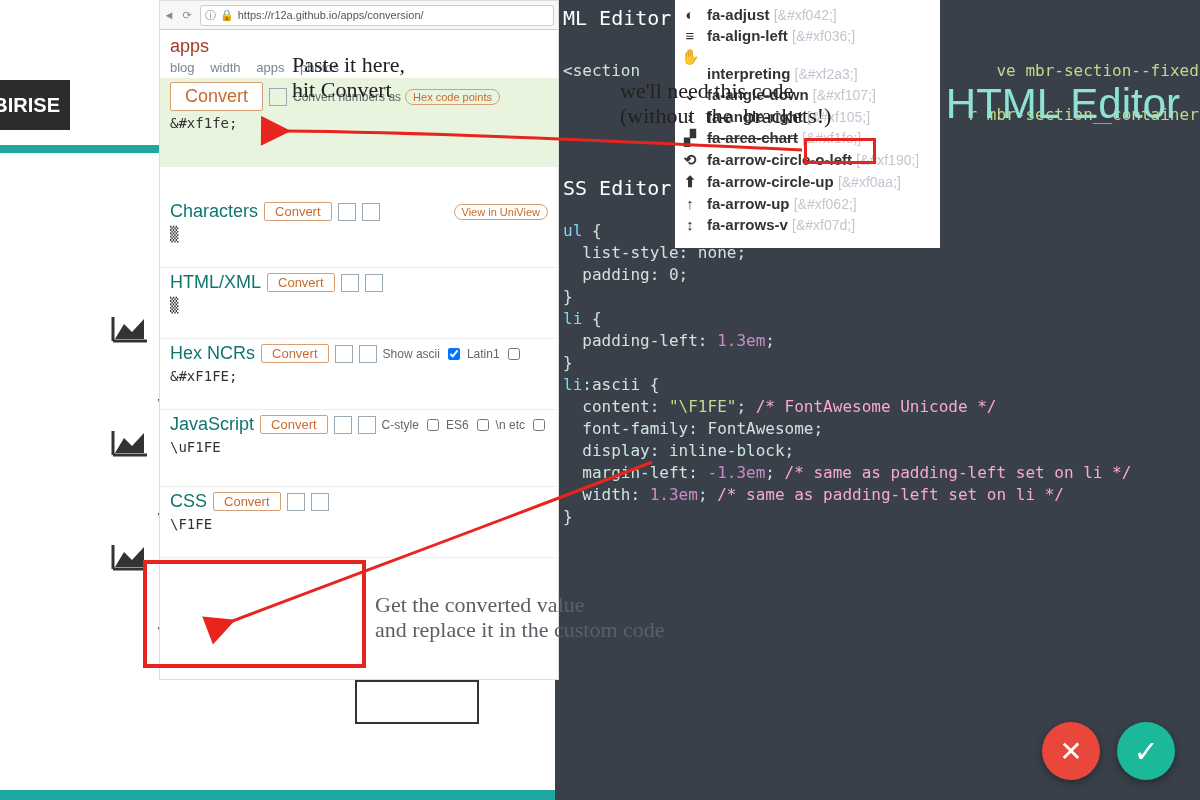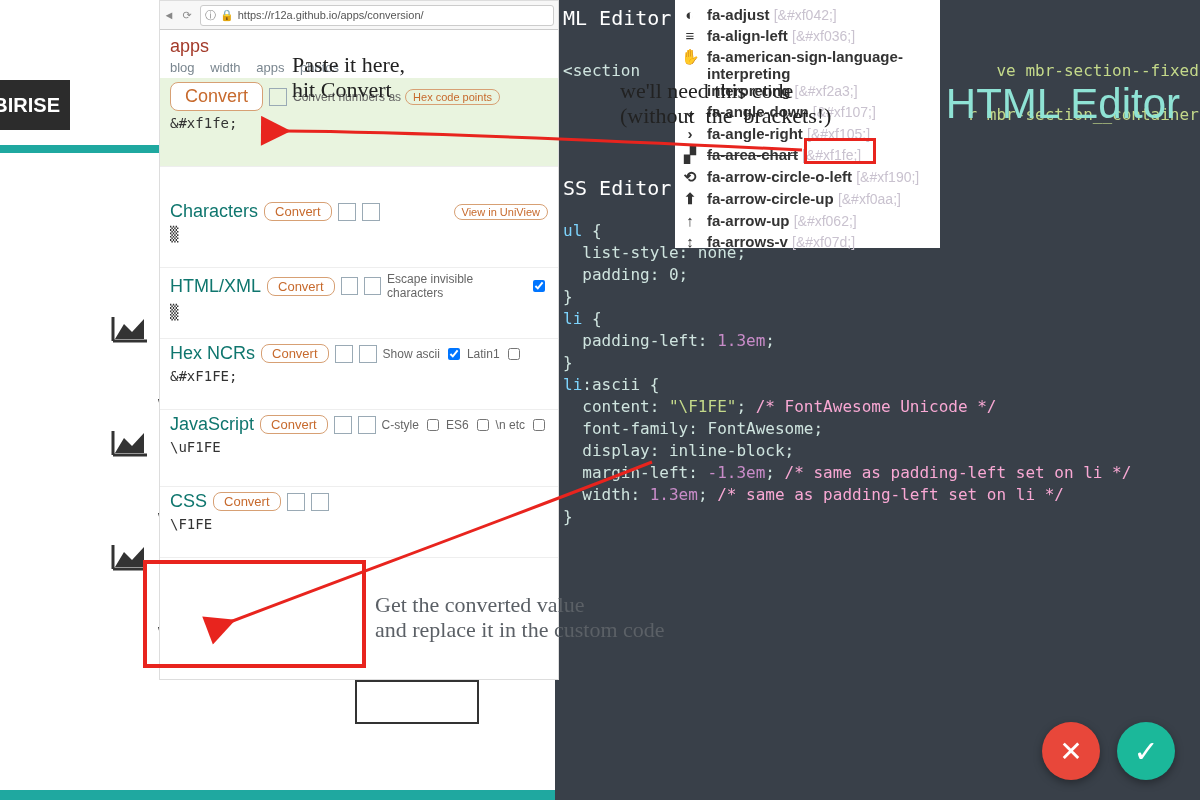--- a/index.html
+++ b/index.html
@@ -35,21 +35,21 @@
 .browser{position:absolute;left:159px;top:0;width:400px;height:680px;background:#fff;border:1px solid #ddd;box-sizing:border-box}
 .addr{height:28px;background:#f7f7f7;display:flex;align-items:center;font-size:11px;color:#555;border-bottom:1px solid #ccc}
 .addr .nav-ico{width:18px;text-align:center;color:#888}
 .addr .url-box{flex:1;margin:0 4px;padding:2px 4px;background:#fff;border:1px solid #ccc;border-radius:3px;display:flex;align-items:center;gap:4px}
 .addr .lock{color:#3a9b3a}
 .browser .crumbs{padding:3px 10px;font-size:13px;color:#7a868f}
 .browser .crumbs span{margin-right:12px}
 .section{padding:4px 10px 6px 10px;border-bottom:1px solid #eee}
 .section .head{display:flex;align-items:center;gap:6px;font-size:15px}
 .section .title{color:#0f766e;font-size:18px}
-.section .conv-btn{border:1px solid #d7a074;color:#c76a2d;border-radius:8px;padding:1px 10px;font-size:13px;background:#fff}
+.section .conv-btn{border:1px solid #d7a074;color:#c76a2d;border-radius:2px;padding:1px 10px;font-size:13px;background:#fff}
 .section .opts{font-size:12px;color:#666;display:flex;align-items:center;gap:4px}
 .section textarea,.section .field{width:100%;border:none;background:transparent;resize:none;font-family:Consolas,monospace;font-size:14px;color:#333;margin-top:4px}
 .section .field{height:22px}
 .section.green{background:#e9f4df}
 .pill{border:1px solid #d7a074;color:#c76a2d;border-radius:10px;padding:1px 7px;font-size:11px}
 .ico-sm{width:16px;height:16px;border:1px solid #9aaab5;display:inline-block}
 .chk{width:12px;height:12px}
 .css-red-box{position:absolute;border:4px solid #e8241e}
 
 
@@ -144,21 +144,21 @@
   <div class="row">
       <span class="sym">◐</span>
       <span><b>fa-adjust</b> <span class="code">[&amp;#xf042;]</span></span>
     </div>
   <div class="row">
       <span class="sym">≡</span>
       <span><b>fa-align-left</b> <span class="code">[&amp;#xf036;]</span></span>
     </div>
   <div class="row">
       <span class="sym">✋</span>
-      <span><b>fa-american-sign-language-interpreting</b><br><span style="font-weight:700">interpreting</span> <span class="code">[&amp;#xf2a3;]</span></span>
+      <span><br><span style="font-weight:700">interpreting</span> <span class="code">[&amp;#xf2a3;]</span></span>
     </div>
   <div class="row">
       <span class="sym">⌄</span>
       <span><b>fa-angle-down</b> <span class="code">[&amp;#xf107;]</span></span>
     </div>
   <div class="row">
       <span class="sym">›</span>
       <span><b>fa-angle-right</b> <span class="code">[&amp;#xf105;]</span></span>
     </div>
   <div class="row">
@@ -225,24 +225,20 @@
     </div>
     <div class="field">▒</div>
   </div>
 
   <div class="section" style="height:60px">
     <div class="head">
       <span class="title">HTML/XML</span>
       <button class="conv-btn">Convert</button>
       <span class="ico-sm"></span>
       <span class="ico-sm"></span>
-      <span class="opts">
-          <span>Escape invisible characters</span>
-          <input type="checkbox" class="chk" checked="" style="">
-        </span>
     </div>
     <div class="field">▒</div>
   </div>
 
   <div class="section" style="height:60px">
     <div class="head">
       <span class="title">Hex NCRs</span>
       <button class="conv-btn">Convert</button>
       <span class="ico-sm"></span>
       <span class="ico-sm"></span>

